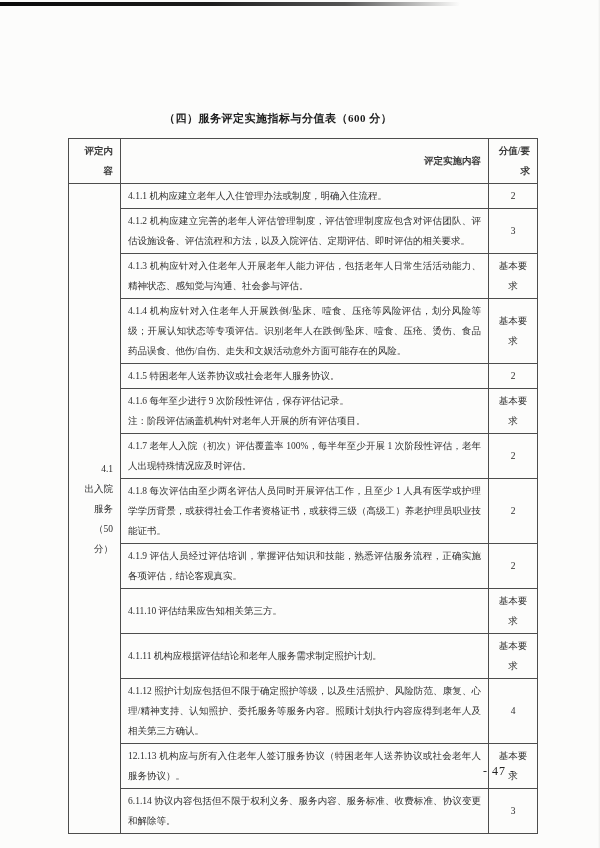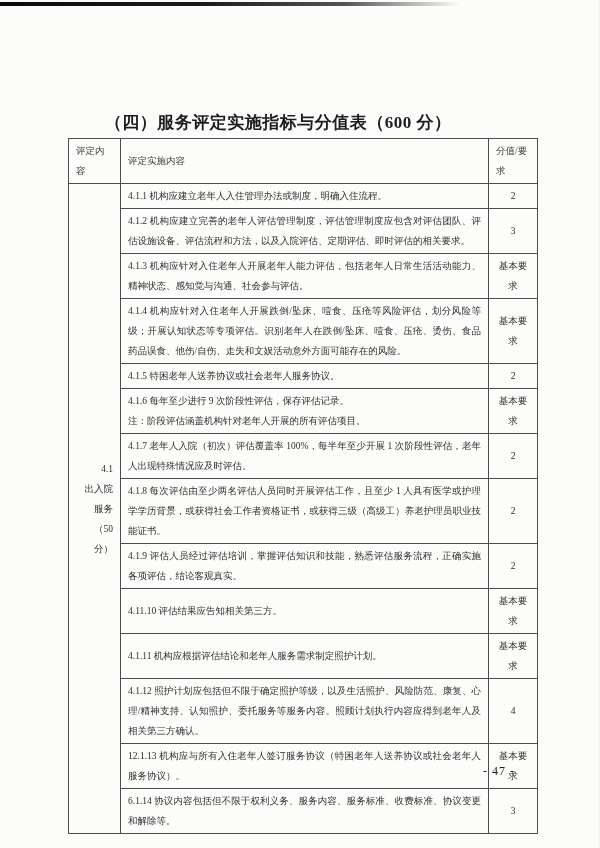--- a/index.html
+++ b/index.html
@@ -17,43 +17,43 @@
     background: linear-gradient(to right, #0a0a0a 0%, #1c1c1c 45%, #555 75%, rgba(0,0,0,0) 100%);
     border-radius: 0 2px 2px 0;
   }
   .scan-edge-right {
     position: absolute; top: 0; right: 0; bottom: 0; width: 2px;
     background: linear-gradient(to left, #ececea, rgba(236,236,234,0));
   }
   .doc-title {
     position: absolute; top: 111px; left: 68px; width: 420px;
     text-align: center;
-    font-size: 17px; font-weight: 700;
+    font-size: 11px; font-weight: 700;
     letter-spacing: 0.5px;
     color: #1d1d1d;
     white-space: nowrap;
   }
   table.eval-table {
     position: absolute; top: 138px; left: 68px;
     width: 469px;
     border-collapse: collapse;
     table-layout: fixed;
     font-size: 9.5px;
     color: #2e2e2e;
   }
   table.eval-table th, table.eval-table td {
     border: 1px solid #4d4d4d;
     padding: 2px 7px;
     line-height: 20px;
     vertical-align: middle;
     overflow: hidden;
   }
   th.hdr {
-    font-weight: 400;
-    text-align: left;
+    font-weight: 700;
+    text-align: right;
     color: #3b3b3b;
     height: 22px;
     padding: 1px 2px;
   }
   td.cat-cell {
     text-align: right;
     padding: 2px 3px;
     line-height: 23px;
     color: #2e2e2e;
   }

